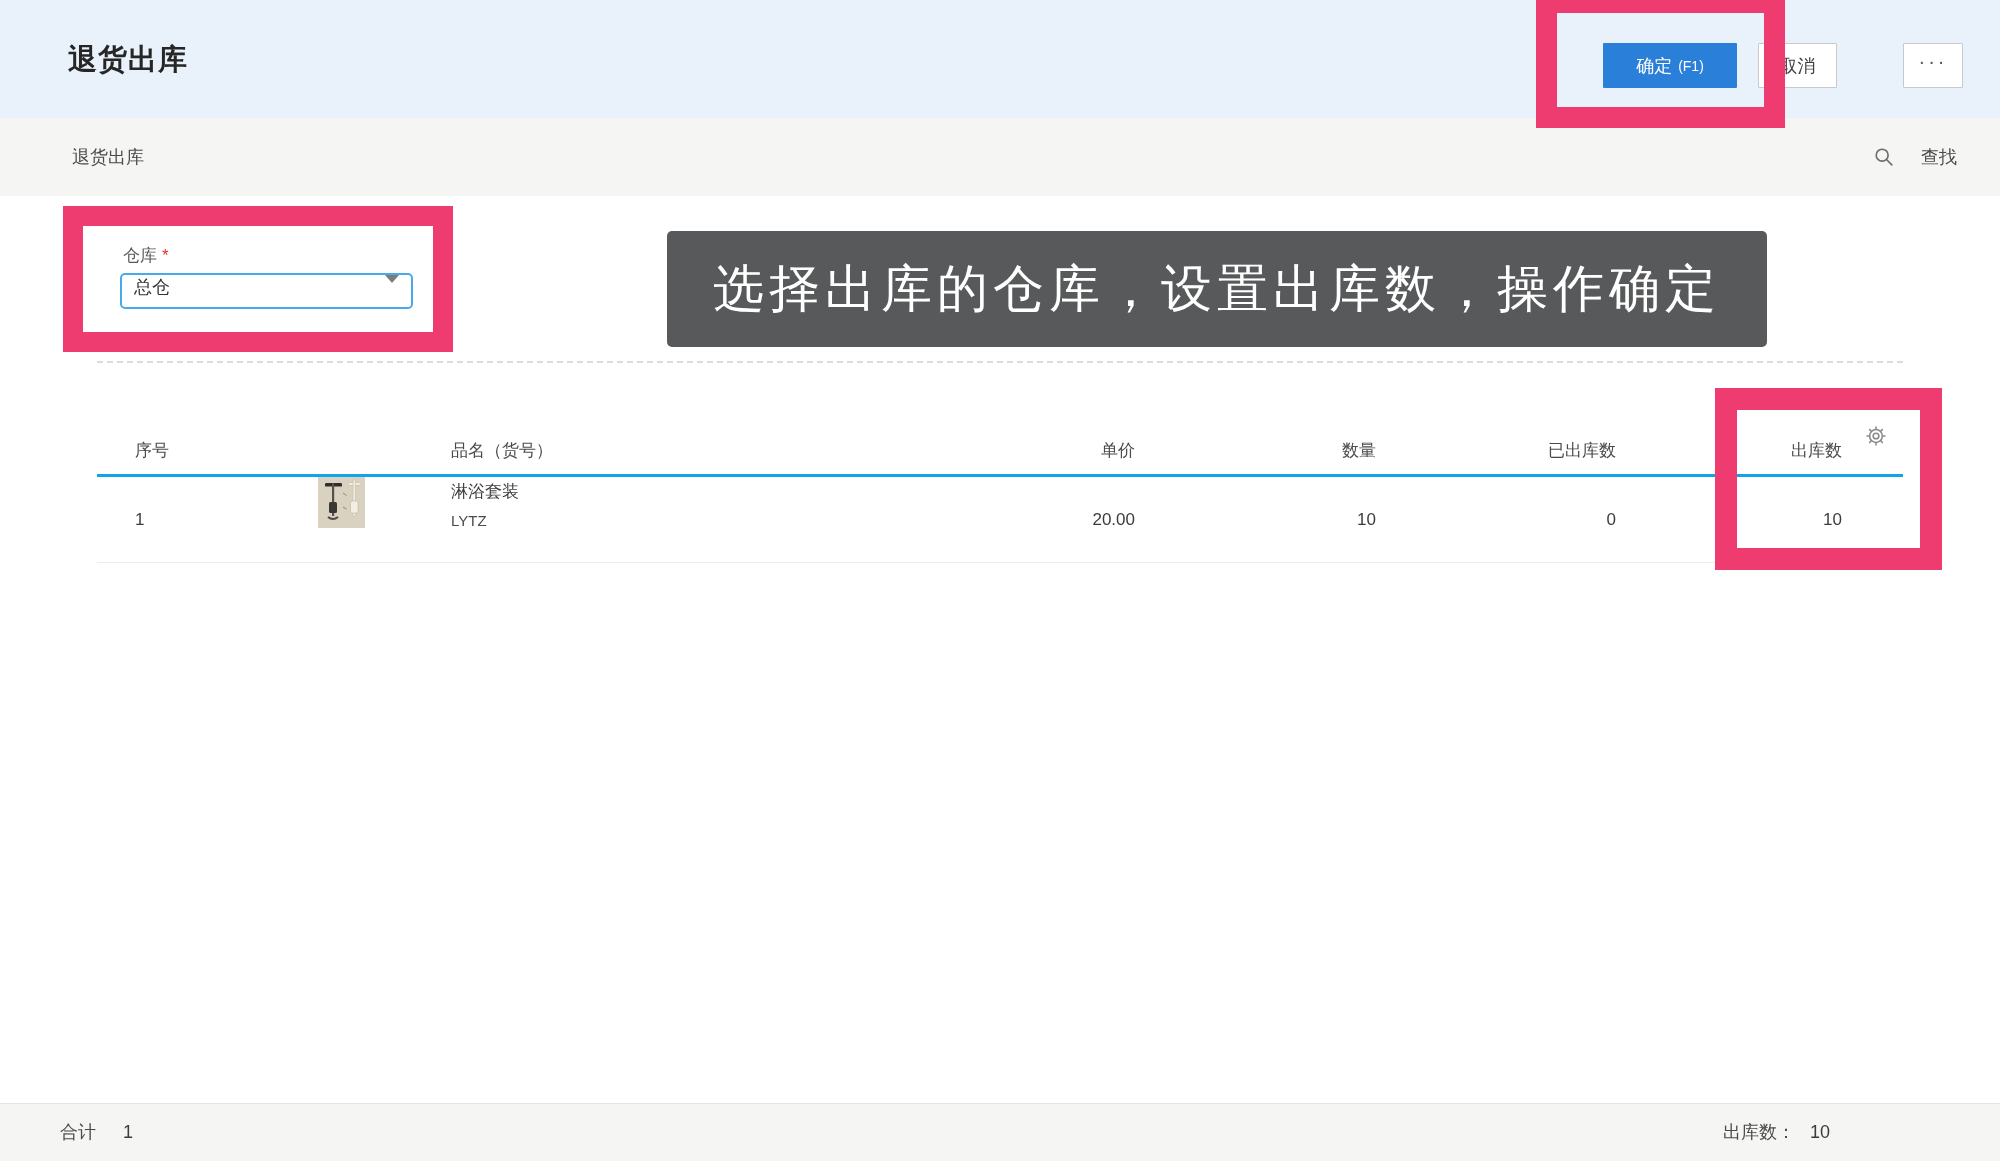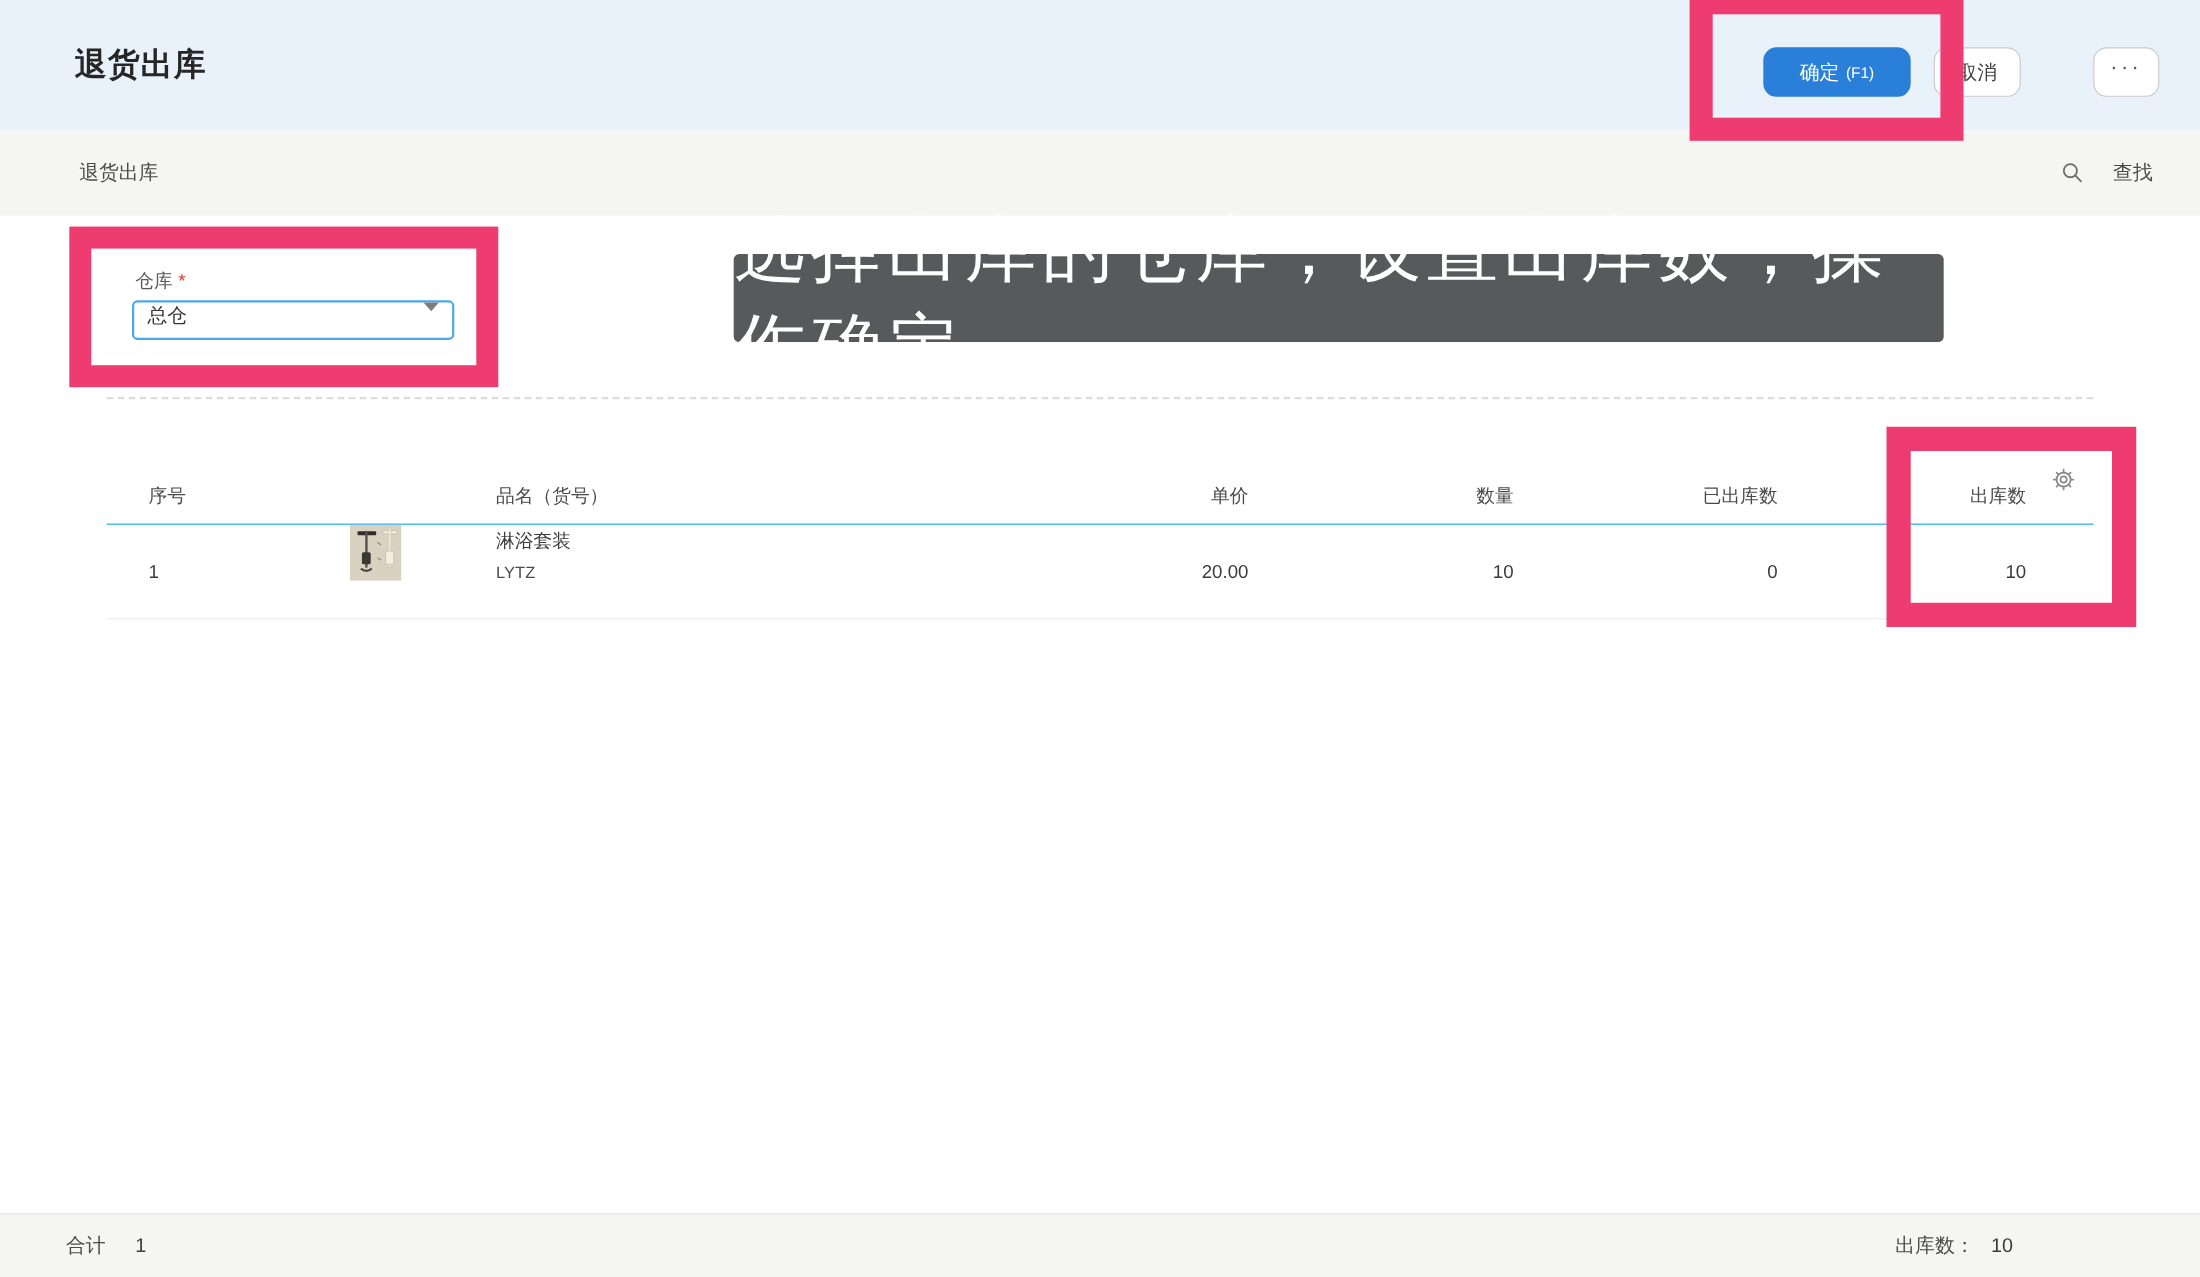--- a/index.html
+++ b/index.html
@@ -8,21 +8,21 @@
     font-family:"Liberation Sans","DejaVu Sans",sans-serif;
     background:#ffffff; color:#3c3c3c; overflow:hidden; position:relative;
   }
   .page { position:relative; width:2000px; height:1161px; background:#fff; }
   .abs { position:absolute; }
 
   
   .topbar { left:0; top:0; width:2000px; height:118px; background:#e9f1fa; }
   .page-title { left:68px; top:0; height:118px; line-height:118px;
     font-size:29px; font-weight:600; color:#262626; letter-spacing:1px; }
-  .btn { border-radius:12px; display:flex; align-items:center; justify-content:center;
+  .btn { border-radius:1px; display:flex; align-items:center; justify-content:center;
     cursor:pointer; font-size:18px; }
   .btn-confirm { left:1603px; top:43px; width:134px; height:45px;
     background:#2a7fd8; color:#ffffff; border:none; gap:6px; }
   .btn-confirm .key { font-size:14px; }
   .btn-plain { background:#ffffff; border:1px solid #c9c9c9; color:#3f3f3f; }
   .btn-cancel { left:1758px; top:43px; width:79px; height:45px; }
   .btn-more { left:1903px; top:43px; width:60px; height:45px;
     font-size:20px; letter-spacing:3px; color:#555; padding-bottom:8px; }
 
   
@@ -38,27 +38,27 @@
     background:#fff; border:2px solid #4aa8ec; border-radius:5px;
     display:flex; align-items:flex-start; padding:0 12px; cursor:pointer; }
   .select-value { font-size:18px; color:#333; flex:1; }
   .caret-down { width:0; height:0; border-left:7px solid transparent;
     border-right:7px solid transparent; border-top:8px solid #7d7d7d; }
 
   .dashed-sep { left:97px; top:361px; width:1806px; height:0;
     border-top:2px dashed #dcdcdc; }
 
   
-  .tooltip { left:667px; top:231px; width:1100px; height:80px; background:#58595a;
+  .tooltip { left:667px; top:231px; width:1100px; height:116px; background:#58595a;
     border-radius:5px; display:flex; align-items:center; justify-content:center;
-    color:#ffffff; font-size:65px; font-weight:500; letter-spacing:5px; z-index:30; }
+    color:#ffffff; font-size:51px; font-weight:500; letter-spacing:5px; z-index:30; }
 
   
   .thead { left:97px; top:425px; width:1806px; height:52px;
-    border-bottom:1px solid #0ea5e9; font-size:17px; color:#4a4a4a; }
+    border-bottom:3px solid #0ea5e9; font-size:17px; color:#4a4a4a; }
   .thead .cell { position:absolute; top:0; height:52px; line-height:52px; }
   .trow { left:97px; top:477px; width:1806px; height:86px;
     border-bottom:1px solid #ececec; font-size:17px; color:#3c3c3c; }
   .trow .cell { position:absolute; top:0; height:86px; line-height:86px; }
   .num { width:200px; text-align:right; }
   .c-index { left:38px; }
   .c-name  { left:354px; }
   .c-price { left:838px; }
   .c-qty   { left:1079px; }
   .c-shipped { left:1319px; }

